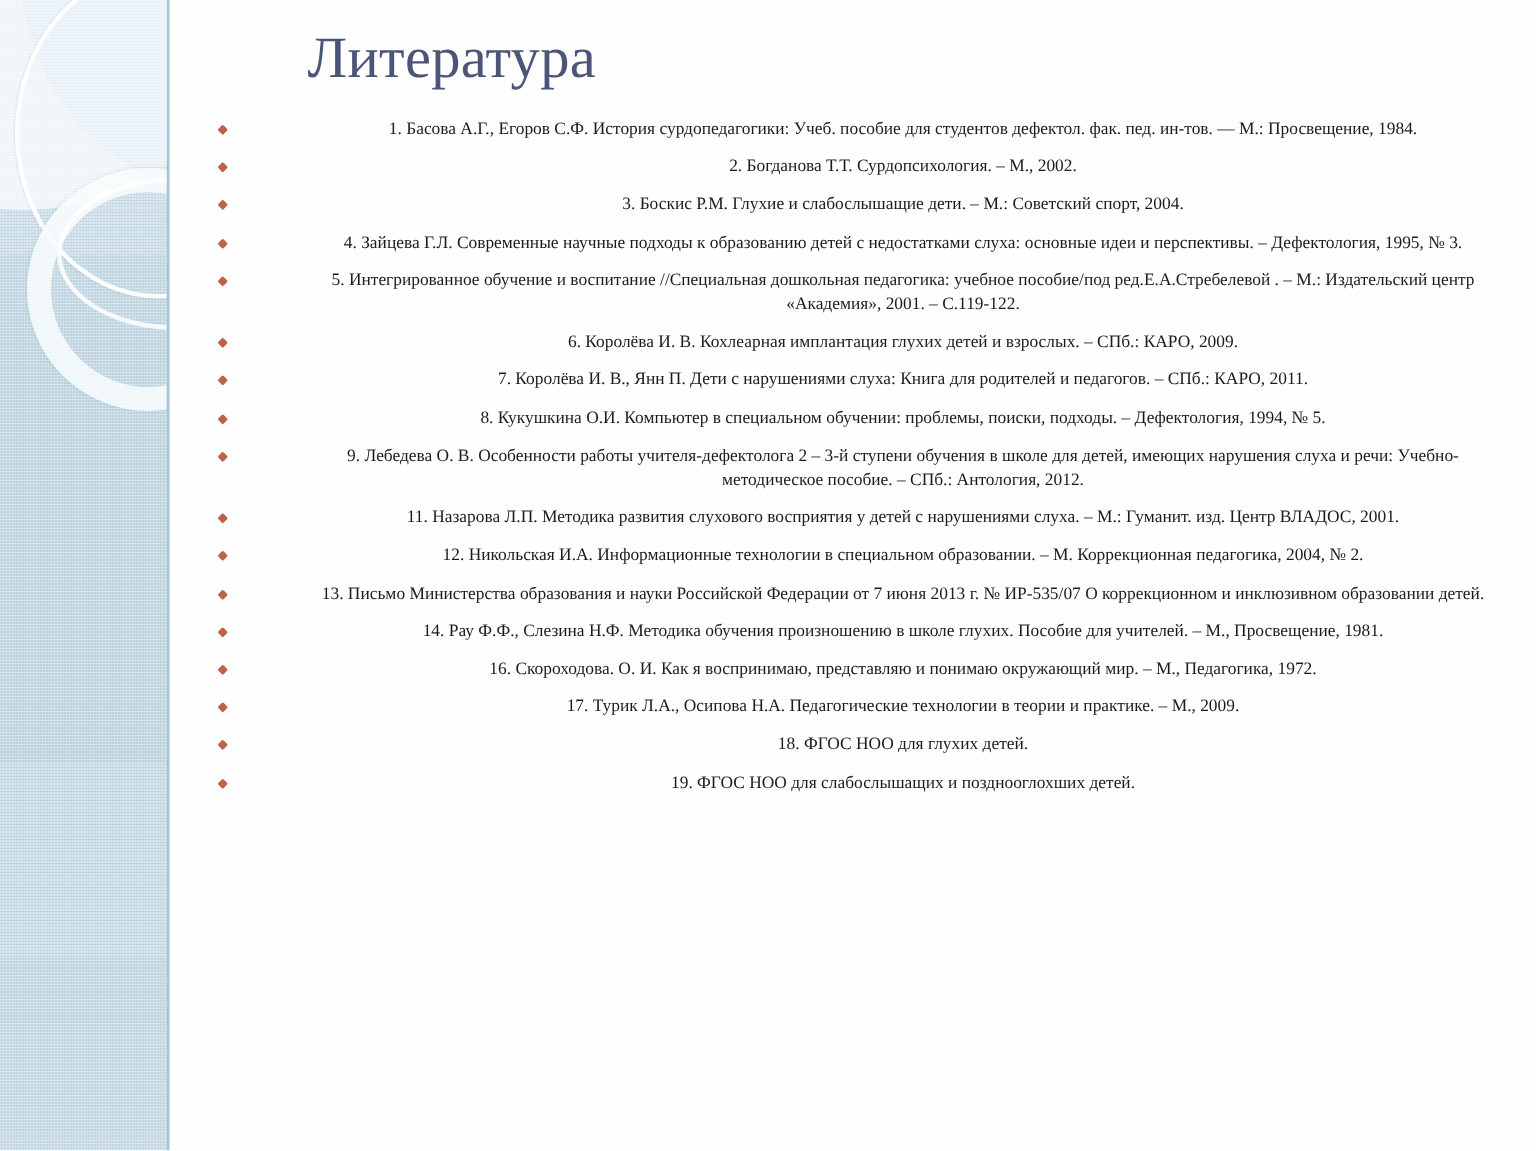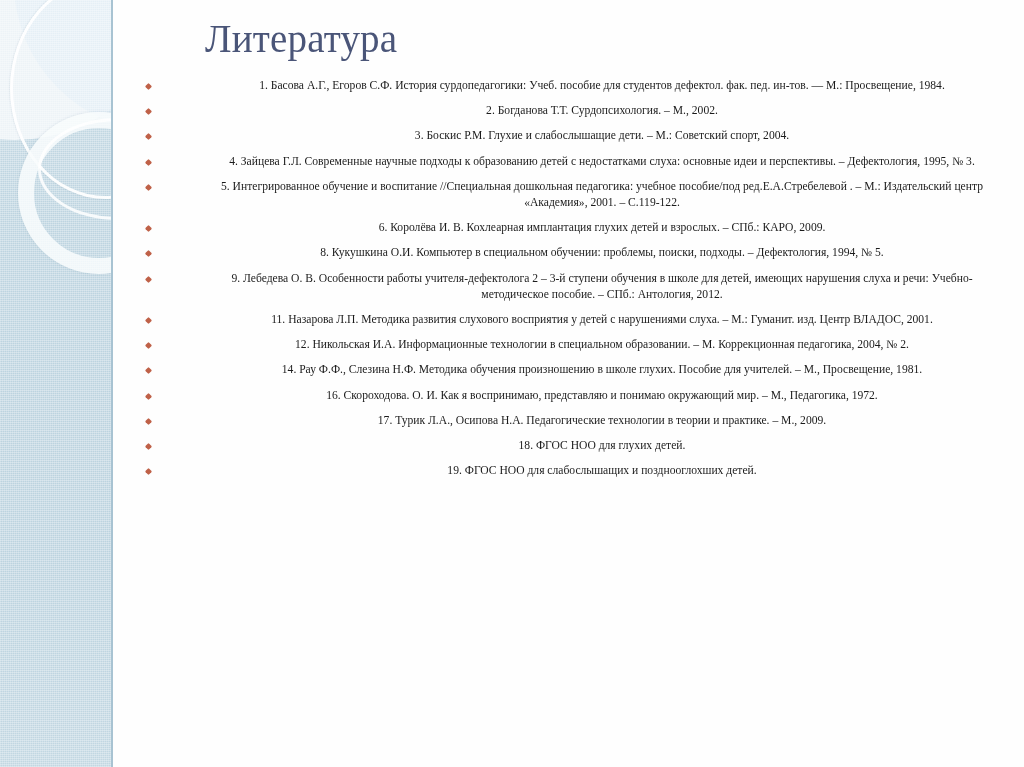--- a/index.html
+++ b/index.html
@@ -189,36 +189,44 @@
       <li class="biblio-item">
         <span class="bullet"></span>
         <span class="biblio-text">5. Интегрированное обучение и воспитание //Специальная  дошкольная педагогика: учебное пособие/под ред.Е.А.Стребелевой . – М.: Издательский центр «Академия», 2001. – С.119-122.</span>
       </li>
       <li class="biblio-item">
         <span class="bullet"></span>
         <span class="biblio-text">6. Королёва И. В. Кохлеарная имплантация глухих детей и взрослых. – СПб.: КАРО, 2009.</span>
       </li>
       <li class="biblio-item">
         <span class="bullet"></span>
+        <span class="biblio-text">7. Королёва И. В., Янн П. Дети с нарушениями слуха: Книга для родителей и педагогов. – СПб.: КАРО, 2011.</span>
+      </li>
+      <li class="biblio-item">
+        <span class="bullet"></span>
         <span class="biblio-text">8. Кукушкина О.И. Компьютер в специальном обучении: проблемы, поиски, подходы. – Дефектология, 1994, № 5.</span>
       </li>
       <li class="biblio-item">
         <span class="bullet"></span>
         <span class="biblio-text">9. Лебедева О. В. Особенности работы учителя-дефектолога 2 – 3-й ступени обучения в школе для детей, имеющих нарушения слуха и речи: Учебно-методическое пособие. – СПб.: Антология, 2012.</span>
       </li>
       <li class="biblio-item">
         <span class="bullet"></span>
         <span class="biblio-text">11. Назарова Л.П. Методика развития слухового восприятия у детей с нарушениями слуха. – М.: Гуманит. изд. Центр ВЛАДОС, 2001.</span>
       </li>
       <li class="biblio-item">
         <span class="bullet"></span>
         <span class="biblio-text">12. Никольская И.А. Информационные технологии в специальном образовании. – М. Коррекционная педагогика, 2004, № 2.</span>
       </li>
       <li class="biblio-item">
         <span class="bullet"></span>
+        <span class="biblio-text">13. Письмо Министерства образования и науки Российской Федерации от 7 июня 2013 г. № ИР-535/07 О коррекционном и инклюзивном образовании детей.</span>
+      </li>
+      <li class="biblio-item">
+        <span class="bullet"></span>
         <span class="biblio-text">14. Рау Ф.Ф., Слезина Н.Ф. Методика обучения произношению в школе глухих. Пособие для учителей. – М., Просвещение, 1981.</span>
       </li>
       <li class="biblio-item">
         <span class="bullet"></span>
         <span class="biblio-text">16. Скороходова. О. И. Как я воспринимаю, представляю и понимаю окружающий мир. – М., Педагогика, 1972.</span>
       </li>
       <li class="biblio-item">
         <span class="bullet"></span>
         <span class="biblio-text"> 17. Турик Л.А., Осипова Н.А. Педагогические технологии в теории и практике. – М., 2009.</span>
       </li>

